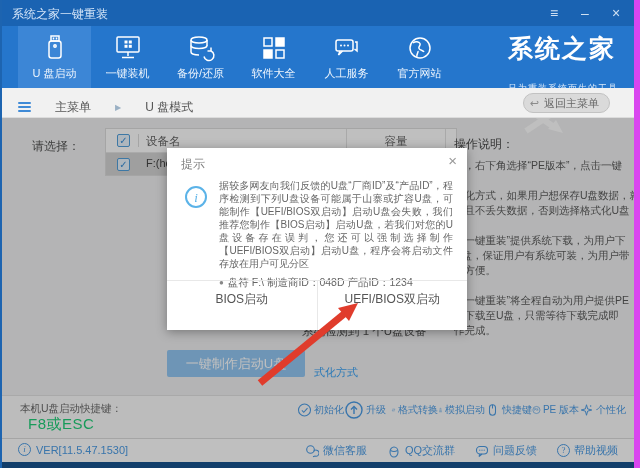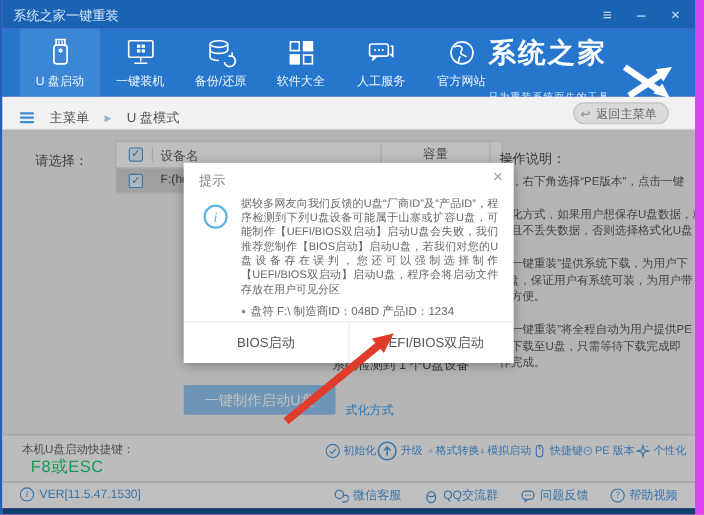--- a/index.html
+++ b/index.html
@@ -1,43 +1,43 @@
 <!DOCTYPE html>
 <html><head>
 <meta charset="utf-8">
 <style>
   * { margin:0; padding:0; box-sizing:border-box; }
   html,body { width:640px; height:468px; overflow:hidden; }
   body { font-family:"Liberation Sans","DejaVu Sans",sans-serif; }
-  .window { position:relative; width:640px; height:468px; background:#d946ef;
-            border-left:2px solid #1d64b0; border-right:8px solid #d946ef; overflow:hidden; }
+  .window { position:relative; width:640px; height:468px; background:#0ea5e9;
+            border-left:2px solid #1d64b0; border-right:6px solid #d946ef; overflow:hidden; }
 
   
   .titlebar { position:absolute; left:0; top:0; width:100%; height:26px; background:#1a63b2; z-index:5; }
   .titlebar .title { position:absolute; left:10px; top:6px; font-size:12px; color:#d6e6f8; }
   .win-controls { position:absolute; right:10px; top:4px; display:flex; gap:15px; }
   .win-controls span { color:#cfe0f2; font-size:14px; line-height:18px; width:16px; text-align:center; cursor:default; }
 
   
   .nav { position:absolute; left:0; top:26px; width:100%; height:62px; background:#2576cc; z-index:5; }
   .nav-items { position:absolute; left:16px; top:0; height:64px; display:flex; }
   .nav-item { width:73px; height:62px; display:flex; flex-direction:column; align-items:center; justify-content:center; gap:3px; }
   .nav-item.active { background:#3c86d6; }
   .nav-item .lbl { font-size:11px; color:#eef5fd; white-space:nowrap; }
   .nav-item svg { display:block; }
 
-  .logo { position:absolute; right:16px; top:8px; display:flex; align-items:flex-end; }
+  .logo { position:absolute; right:16px; top:8px; display:flex; align-items:flex-start;flex-direction:column; }
   .logo-text { display:flex; flex-direction:column; }
   .logo-name { font-size:25px; font-weight:bold; color:#ffffff; letter-spacing:2px; line-height:28px; }
   .logo-tagline { font-size:9px; color:#d8e8fa; letter-spacing:1px; margin-top:20px; }
   .logo-swoosh { margin-left:6px; }
 
   
   .breadcrumb { position:absolute; left:0; top:88px; width:100%; height:30px; background:#f1f1f1; border-bottom:1px solid #dcdcdc; z-index:5; }
-  .bc-left { position:absolute; left:16px; top:0; height:38px; display:flex; align-items:center; gap:14px; }
+  .bc-left { position:absolute; left:16px; top:0; height:38px; display:flex; align-items:center; gap:24px; }
   .list-icon { width:13px; height:10px; display:flex; flex-direction:column; justify-content:space-between; }
   .list-icon i { display:block; height:2px; background:#3f8ad6; border-radius:1px; }
   .bc-txt { font-size:12px; color:#555; }
   .bc-sep { font-size:8px; color:#9ab0c4; }
   .back-btn { position:absolute; right:24px; top:5px; height:20px; padding:0 10px 0 6px; background:#dadada; border:1px solid #c2c2c2; border-radius:10px; display:flex; align-items:center; gap:5px; cursor:default; }
   .back-btn .ico { font-size:11px; color:#8a8a8a; }
   .back-btn .txt { font-size:11px; color:#666; }
 
   
   .content { position:absolute; left:0; top:118px; width:100%; height:277px; background:#f0f1f2; }
@@ -82,21 +82,21 @@
   
   .overlay { position:absolute; left:0; top:118px; width:100%; height:344px; background:rgba(0,0,0,0.25); z-index:10; }
 
   .dialog { position:absolute; left:165px; top:148px; width:300px; height:182px; background:#ffffff; z-index:20; box-shadow:0 2px 10px rgba(0,0,0,0.35); }
   .dlg-title { position:absolute; left:14px; top:8px; font-size:12px; color:#808080; }
   .dlg-close { position:absolute; right:10px; top:4px; font-size:15px; color:#999; cursor:default; }
   .dlg-info { position:absolute; left:18px; top:38px; width:22px; height:22px; border:2px solid #5bb3e8; border-radius:50%; color:#5bb3e8; font-size:13px; font-style:italic; text-align:center; line-height:19px; font-family:"Liberation Serif",serif; }
   .dlg-body { position:absolute; left:52px; top:31px; width:234px; font-size:10px; line-height:13px; color:#666; text-align:justify; }
   .dlg-bullet { position:absolute; left:52px; top:128px; font-size:10.5px; color:#666; }
   .dlg-bullet .dot { color:#888; font-size:8px; margin-right:4px; vertical-align:1px; }
-  .dlg-footer { position:absolute; left:0; bottom:0; width:100%; height:38px; border-top:1px solid #e8e8e8; display:flex; }
+  .dlg-footer { position:absolute; left:0; bottom:0; width:100%; height:50px; border-top:1px solid #e8e8e8; display:flex; }
   .dlg-btn { flex:1; font-size:12px; color:#555; text-align:center; line-height:37px; cursor:default; }
   .dlg-btn.first { border-right:1px solid #e8e8e8; }
 
   .anno-arrow { position:absolute; left:230px; top:295px; z-index:30; }
 </style>
 </head>
 <body>
 
 <div class="window">
 

